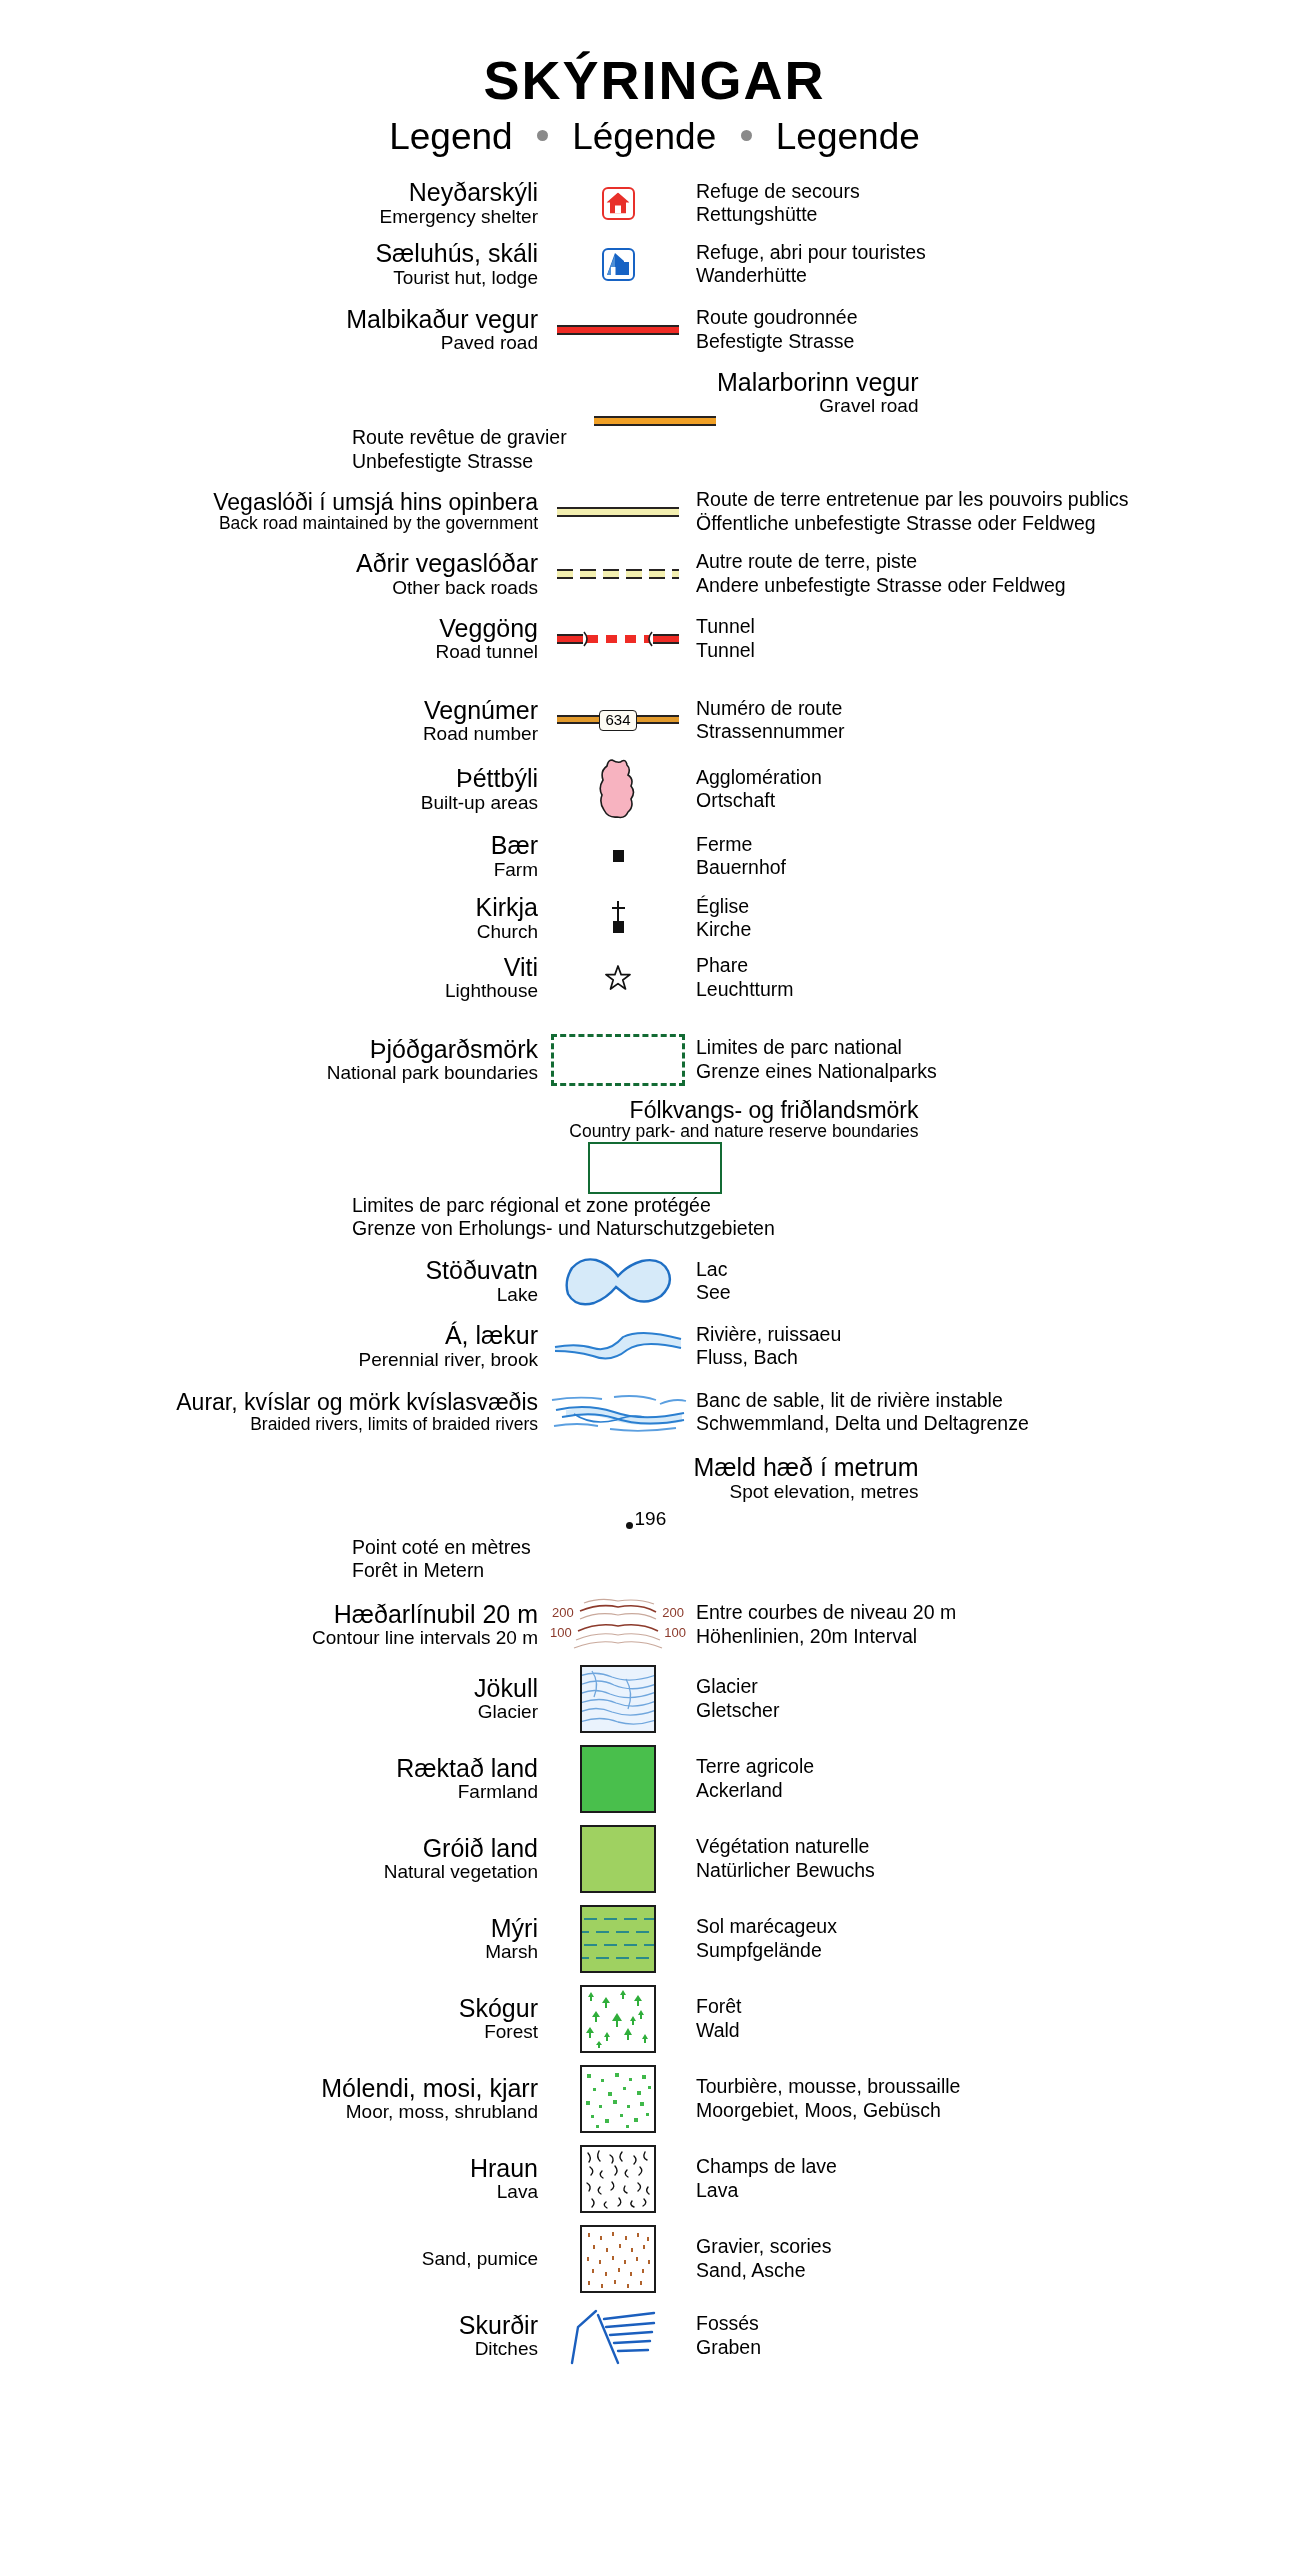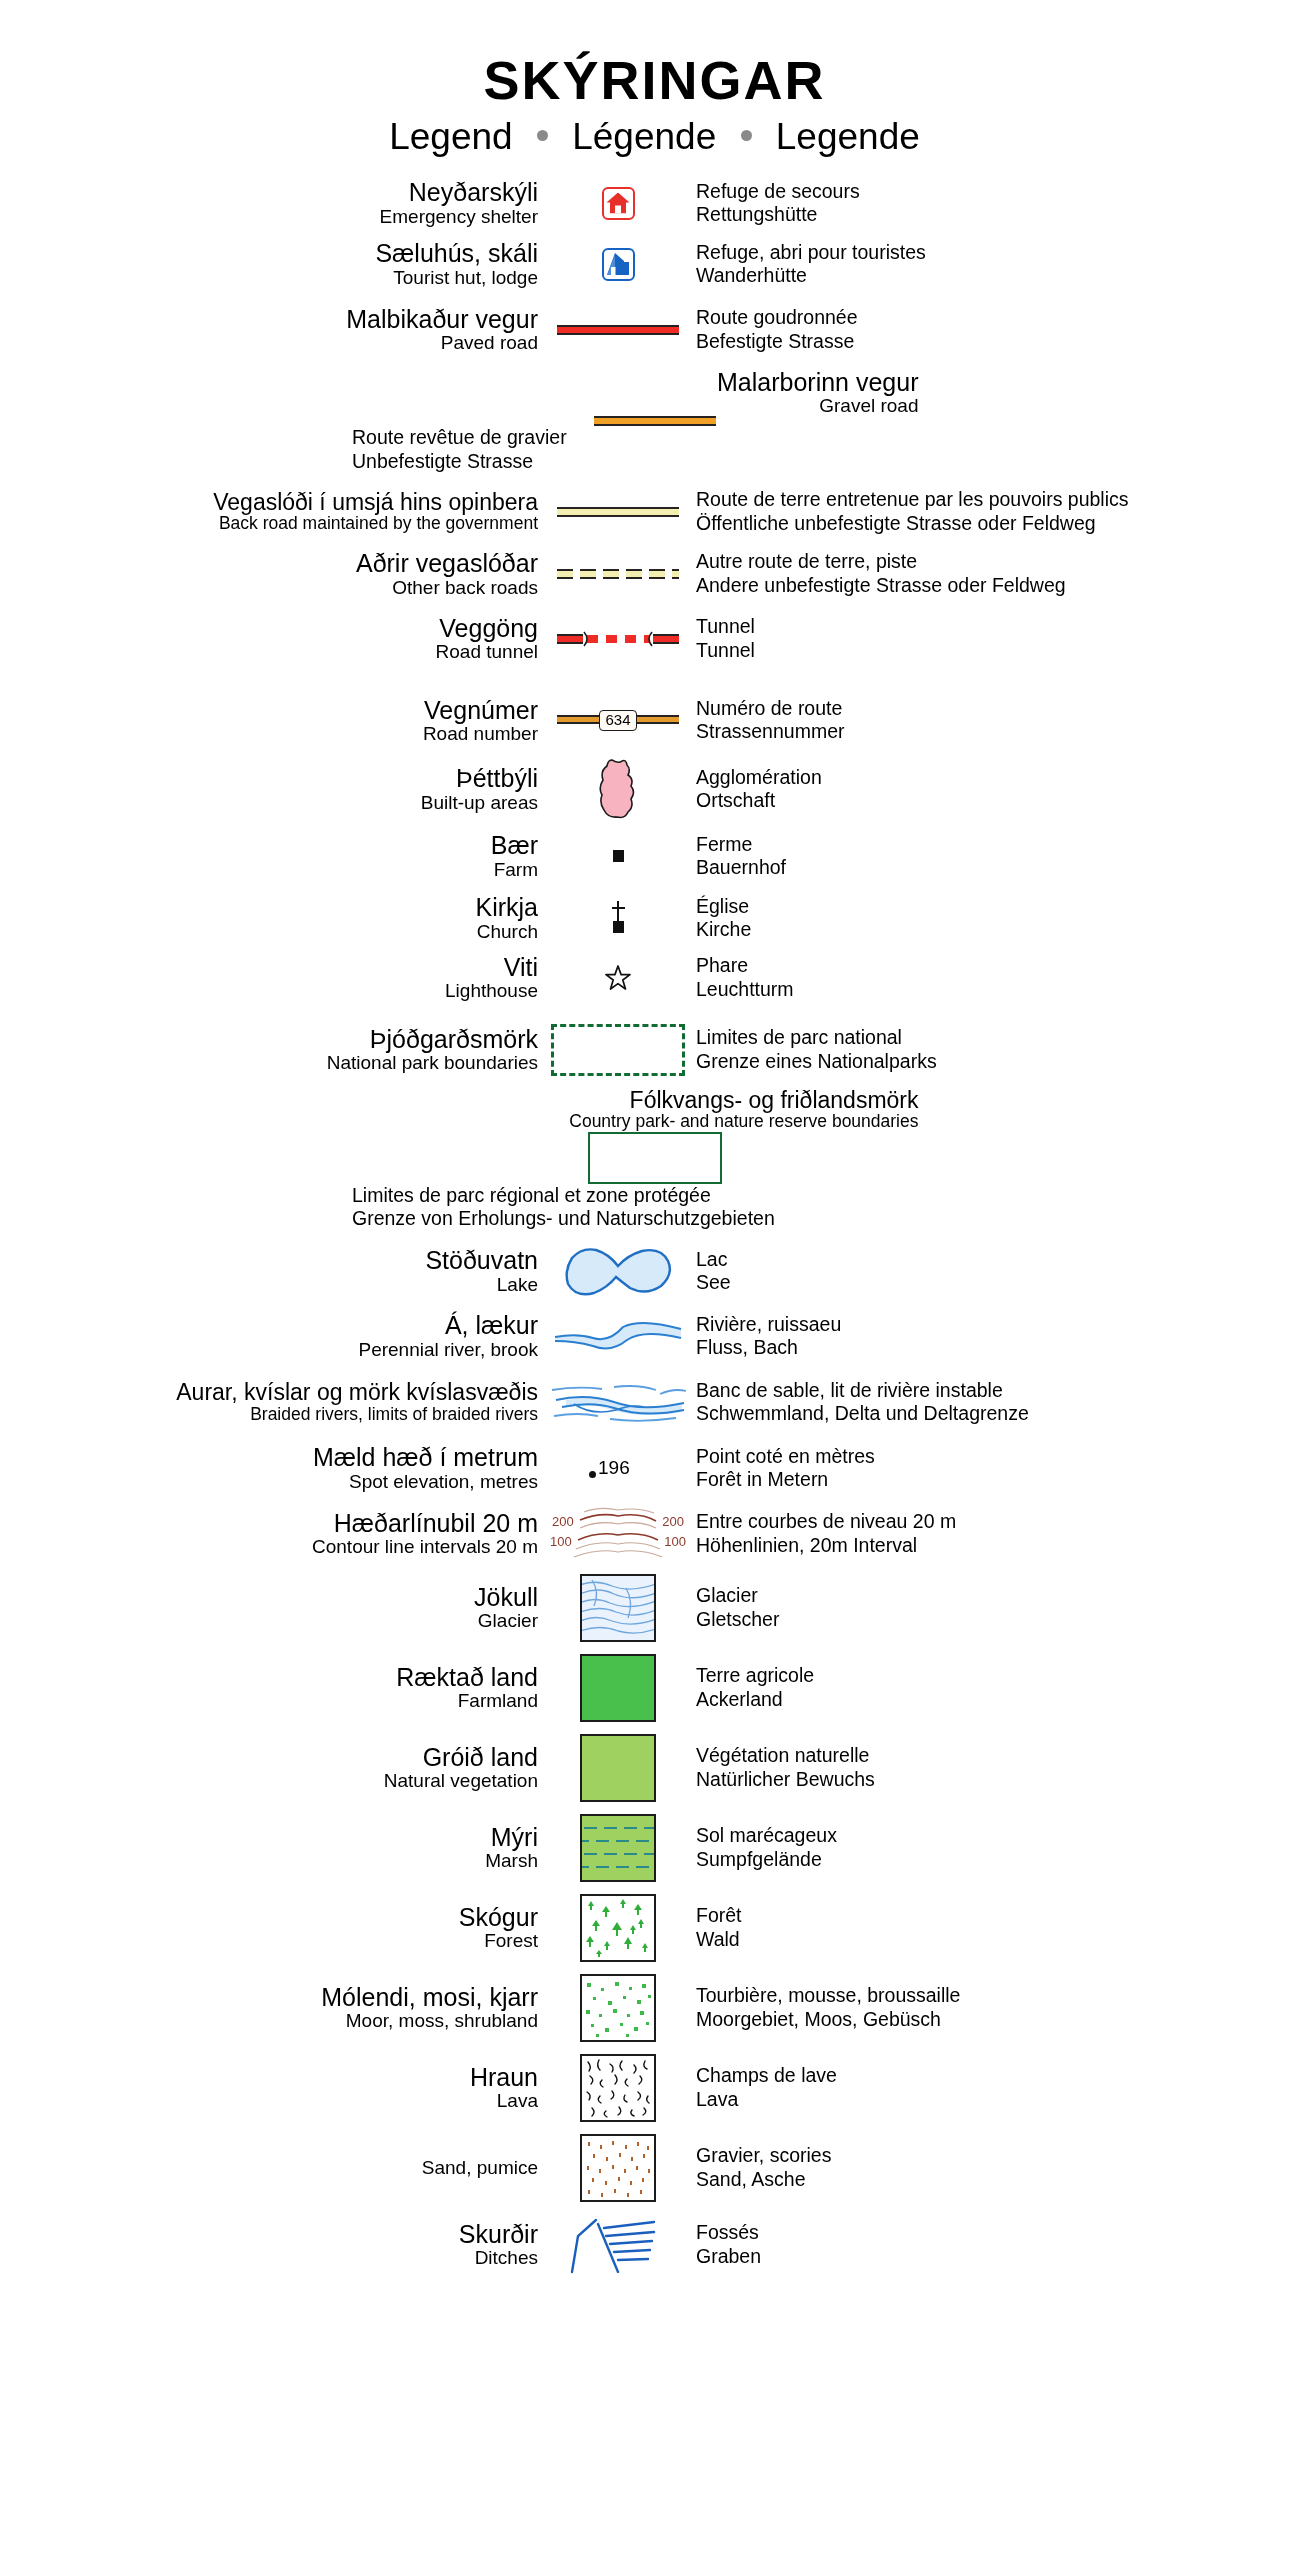--- a/index.html
+++ b/index.html
@@ -365,21 +365,21 @@
         <svg width="26" height="26" viewBox="0 0 26 26">
           <path d="M13 1 L16.1 9.6 L25 9.6 L17.8 15 L20.5 24 L13 18.6 L5.5 24 L8.2 15 L1 9.6 L9.9 9.6 Z" fill="none" stroke="#111" stroke-width="1.7" stroke-linejoin="round"></path>
         </svg>
       </div>
       <div class="col-right">
         <div class="fr">Phare</div>
         <div class="de">Leuchtturm</div>
       </div>
     </div>
 
-    <div class="row" style="margin-top:22px;">
+    <div class="row" style="margin-top:32px;">
       <div class="col-left">
         <div class="ice">Þjóðgarðsmörk</div>
         <div class="eng">National park boundaries</div>
       </div>
       <div class="col-sym">
         <div class="bbox-dash"></div>
       </div>
       <div class="col-right">
         <div class="fr">Limites de parc national</div>
         <div class="de">Grenze eines Nationalparks</div>
@@ -453,21 +453,21 @@
           <path d="M6 42 Q30 38 50 42" stroke="#5b9fe0" stroke-width="1.8" fill="none"></path>
           <path d="M62 45 Q92 49 128 44" stroke="#5b9fe0" stroke-width="1.8" fill="none"></path>
         </svg>
       </div>
       <div class="col-right">
         <div class="fr">Banc de sable, lit de rivière instable</div>
         <div class="de">Schwemmland, Delta und Deltagrenze</div>
       </div>
     </div>
 
-    <div class="row" style="margin-top:14px;">
+    <div class="row" style="margin-top:14px;flex-direction:column;">
       <div class="col-left">
         <div class="ice">Mæld hæð í metrum</div>
         <div class="eng">Spot elevation, metres</div>
       </div>
       <div class="col-sym">
         <div class="spot">
           <div class="pt"></div>
           <div class="val">196</div>
         </div>
       </div>

